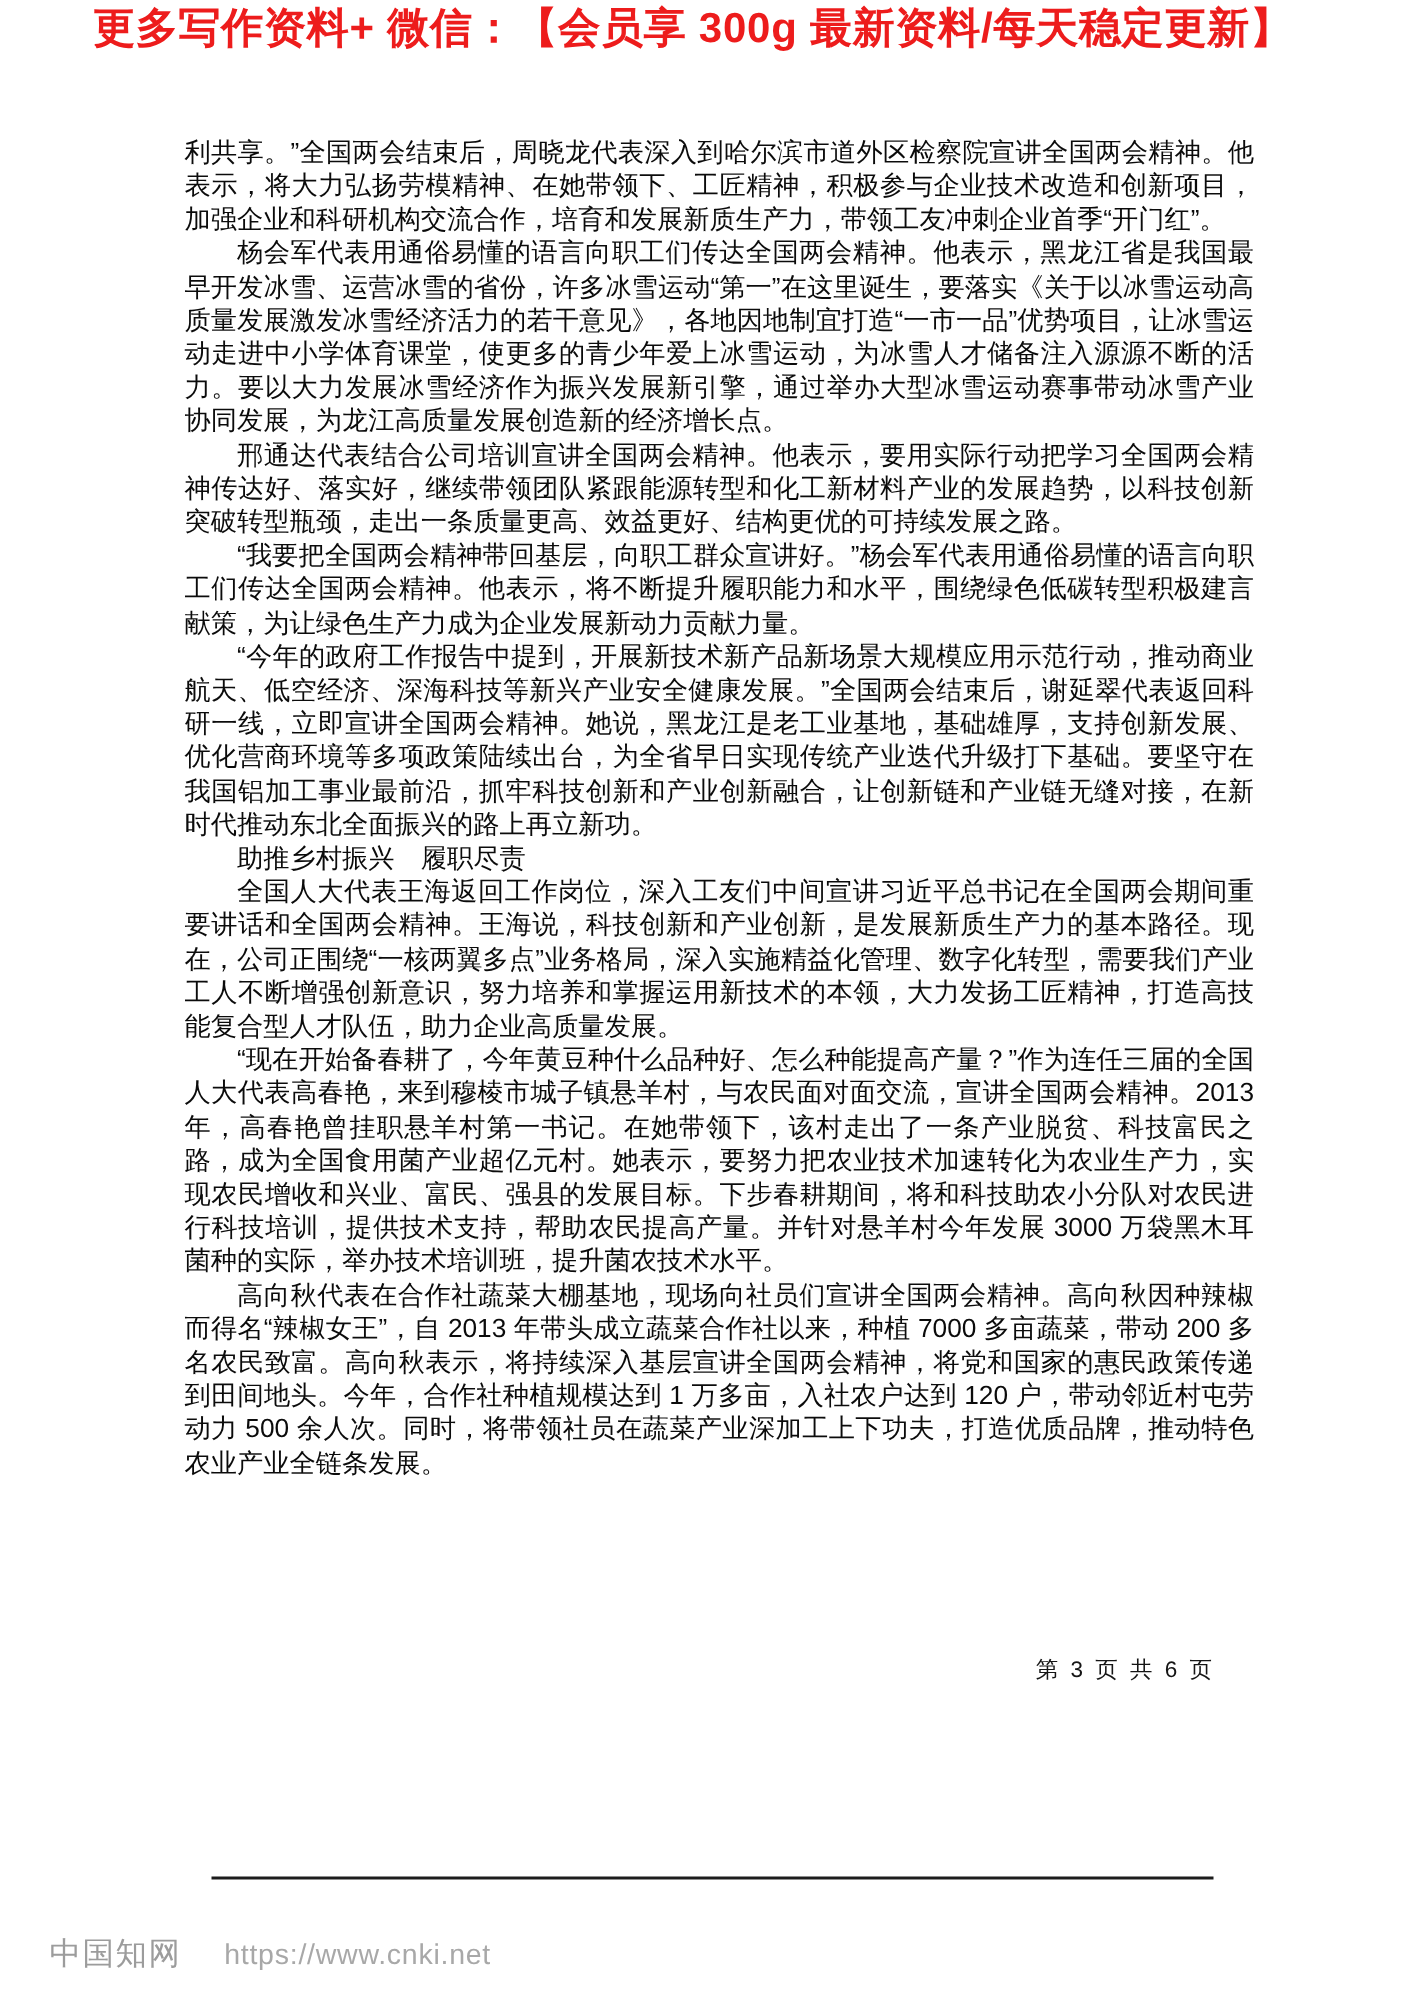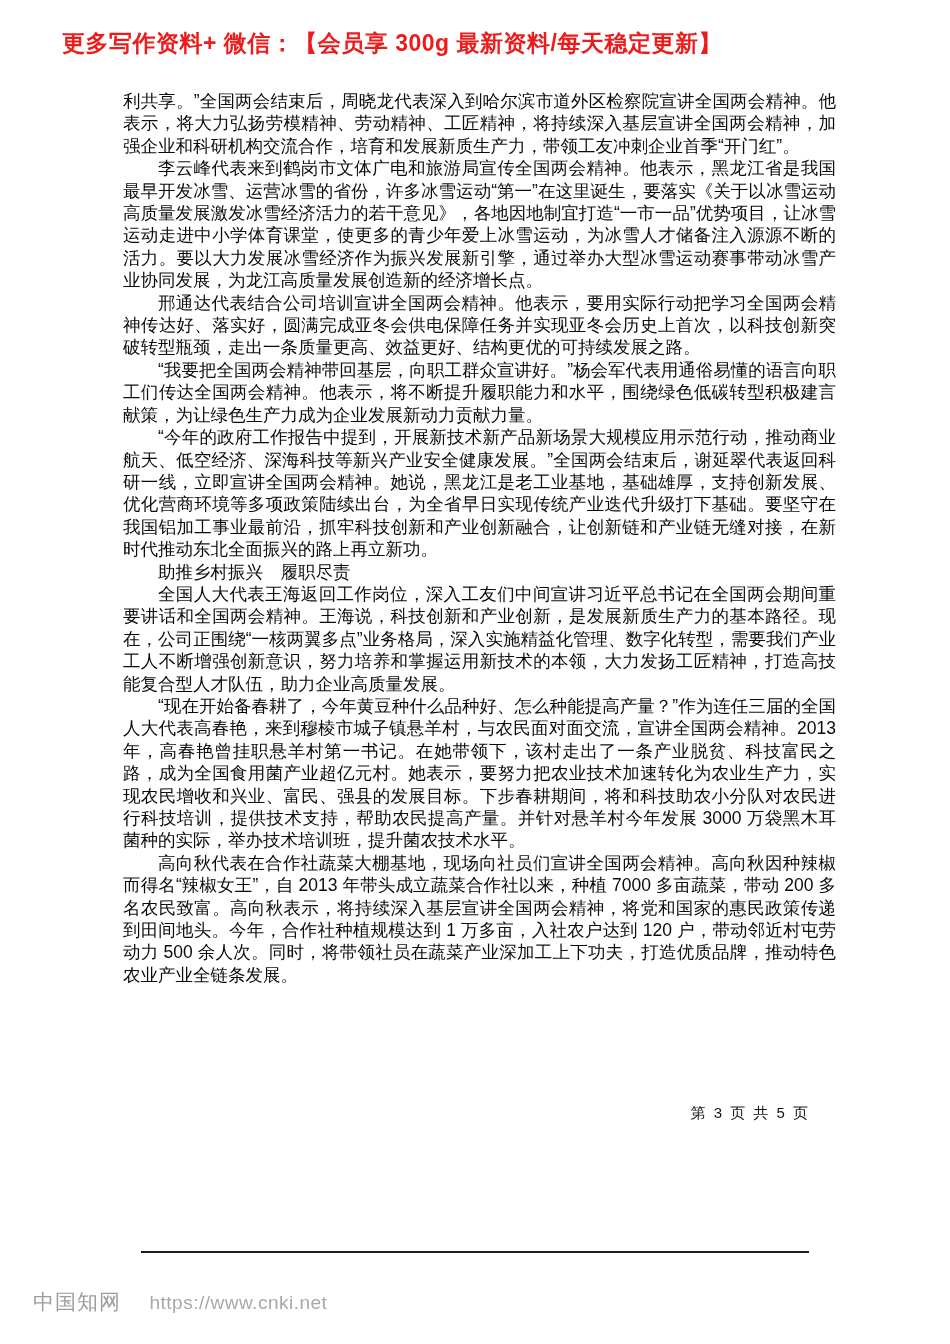--- a/index.html
+++ b/index.html
@@ -12,22 +12,22 @@
     position: relative;
     overflow: hidden;
     font-family: "Liberation Sans", "DejaVu Sans", sans-serif;
   }
   .page {
     position: absolute; inset: 0;
     background: #ffffff;
   }
   .header-note {
     position: absolute;
-    left: 62px; top: 28px;
-    font-size: 23px;
+    left: 62px; top: 0;
+    font-size: 28px;
     font-weight: bold;
     letter-spacing: 0.5px;
     white-space: nowrap;
   }
   .text-block {
     position: absolute;
     left: 123px; top: 90px;
     width: 713px;
     font-size: 17.5px;
     line-height: 22.4px;
@@ -72,32 +72,32 @@
   }
 </style>
 </head>
 <body>
 
 <div class="page">
 
   <div class="header-note" style="color: rgb(237, 28, 28);">更多写作资料+ 微信：【会员享 300g 最新资料/每天稳定更新】</div>
 
   <div class="text-block">
-    <p class="no-indent">利共享。”全国两会结束后，周晓龙代表深入到哈尔滨市道外区检察院宣讲全国两会精神。他表示，将大力弘扬劳模精神、劳动精神、工匠精神，将持续深入基层宣讲全国两会精神，加强企业和科研机构交流合作，培育和发展新质生产力，带领工友冲刺企业首季“开门红”。</p>
-    <p>李云峰代表来到鹤岗市文体广电和旅游局宣传全国两会精神。他表示，黑龙江省是我国最早开发冰雪、运营冰雪的省份，许多冰雪运动“第一”在这里诞生，要落实《关于以冰雪运动高质量发展激发冰雪经济活力的若干意见》，各地因地制宜打造“一市一品”优势项目，让冰雪运动走进中小学体育课堂，使更多的青少年爱上冰雪运动，为冰雪人才储备注入源源不断的活力。要以大力发展冰雪经济作为振兴发展新引擎，通过举办大型冰雪运动赛事带动冰雪产业协同发展，为龙江高质量发展创造新的经济增长点。</p>
-    <p>邢通达代表结合公司培训宣讲全国两会精神。他表示，要用实际行动把学习全国两会精神传达好、落实好，圆满完成亚冬会供电保障任务并实现亚冬会历史上首次，以科技创新突破转型瓶颈，走出一条质量更高、效益更好、结构更优的可持续发展之路。</p>
+    <p class="no-indent">利共享。”全国两会结束后，周晓龙代表深入到哈尔滨市道外区检察院宣讲全国两会精神。他表示，将大力弘扬劳模精神、在她带领下、工匠精神，积极参与企业技术改造和创新项目，加强企业和科研机构交流合作，培育和发展新质生产力，带领工友冲刺企业首季“开门红”。</p>
+    <p>杨会军代表用通俗易懂的语言向职工们传达全国两会精神。他表示，黑龙江省是我国最早开发冰雪、运营冰雪的省份，许多冰雪运动“第一”在这里诞生，要落实《关于以冰雪运动高质量发展激发冰雪经济活力的若干意见》，各地因地制宜打造“一市一品”优势项目，让冰雪运动走进中小学体育课堂，使更多的青少年爱上冰雪运动，为冰雪人才储备注入源源不断的活力。要以大力发展冰雪经济作为振兴发展新引擎，通过举办大型冰雪运动赛事带动冰雪产业协同发展，为龙江高质量发展创造新的经济增长点。</p>
+    <p>邢通达代表结合公司培训宣讲全国两会精神。他表示，要用实际行动把学习全国两会精神传达好、落实好，继续带领团队紧跟能源转型和化工新材料产业的发展趋势，以科技创新突破转型瓶颈，走出一条质量更高、效益更好、结构更优的可持续发展之路。</p>
     <p>“我要把全国两会精神带回基层，向职工群众宣讲好。”杨会军代表用通俗易懂的语言向职工们传达全国两会精神。他表示，将不断提升履职能力和水平，围绕绿色低碳转型积极建言献策，为让绿色生产力成为企业发展新动力贡献力量。</p>
     <p>“今年的政府工作报告中提到，开展新技术新产品新场景大规模应用示范行动，推动商业航天、低空经济、深海科技等新兴产业安全健康发展。”全国两会结束后，谢延翠代表返回科研一线，立即宣讲全国两会精神。她说，黑龙江是老工业基地，基础雄厚，支持创新发展、优化营商环境等多项政策陆续出台，为全省早日实现传统产业迭代升级打下基础。要坚守在我国铝加工事业最前沿，抓牢科技创新和产业创新融合，让创新链和产业链无缝对接，在新时代推动东北全面振兴的路上再立新功。</p>
     <p>助推乡村振兴　履职尽责</p>
     <p>全国人大代表王海返回工作岗位，深入工友们中间宣讲习近平总书记在全国两会期间重要讲话和全国两会精神。王海说，科技创新和产业创新，是发展新质生产力的基本路径。现在，公司正围绕“一核两翼多点”业务格局，深入实施精益化管理、数字化转型，需要我们产业工人不断增强创新意识，努力培养和掌握运用新技术的本领，大力发扬工匠精神，打造高技能复合型人才队伍，助力企业高质量发展。</p>
     <p>“现在开始备春耕了，今年黄豆种什么品种好、怎么种能提高产量？”作为连任三届的全国人大代表高春艳，来到穆棱市城子镇悬羊村，与农民面对面交流，宣讲全国两会精神。2013 年，高春艳曾挂职悬羊村第一书记。在她带领下，该村走出了一条产业脱贫、科技富民之路，成为全国食用菌产业超亿元村。她表示，要努力把农业技术加速转化为农业生产力，实现农民增收和兴业、富民、强县的发展目标。下步春耕期间，将和科技助农小分队对农民进行科技培训，提供技术支持，帮助农民提高产量。并针对悬羊村今年发展 3000 万袋黑木耳菌种的实际，举办技术培训班，提升菌农技术水平。</p>
     <p>高向秋代表在合作社蔬菜大棚基地，现场向社员们宣讲全国两会精神。高向秋因种辣椒而得名“辣椒女王”，自 2013 年带头成立蔬菜合作社以来，种植 7000 多亩蔬菜，带动 200 多名农民致富。高向秋表示，将持续深入基层宣讲全国两会精神，将党和国家的惠民政策传递到田间地头。今年，合作社种植规模达到 1 万多亩，入社农户达到 120 户，带动邻近村屯劳动力 500 余人次。同时，将带领社员在蔬菜产业深加工上下功夫，打造优质品牌，推动特色农业产业全链条发展。</p>
   </div>
 
-  <div class="page-number">第 3 页 共 5 页</div>
+  <div class="page-number">第 3 页 共 6 页</div>
 
   <div class="footer-rule"></div>
 
   <div class="footer">
     <span class="brand" style="color: rgb(156, 156, 156);">中国知网</span>
     <span class="url" style="color: rgb(168, 168, 168);">https://www.cnki.net</span>
   </div>
 
 </div>
 

